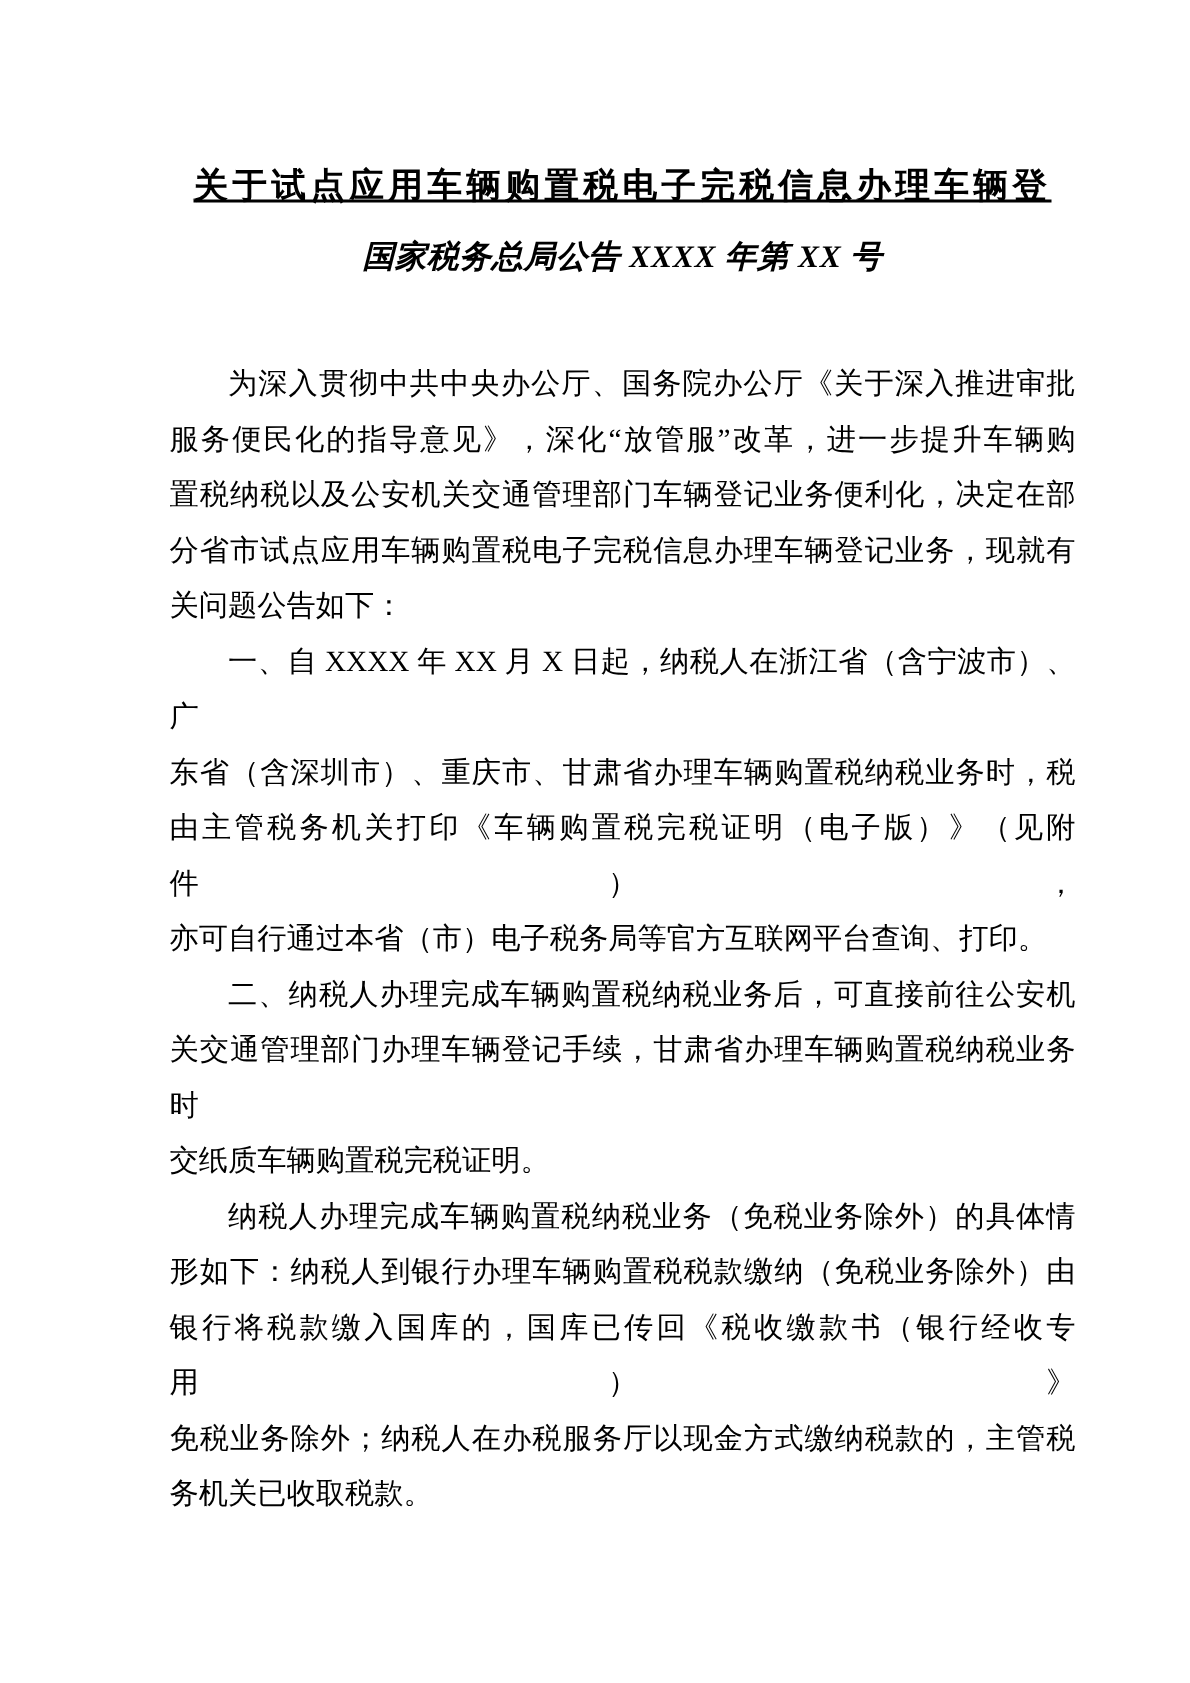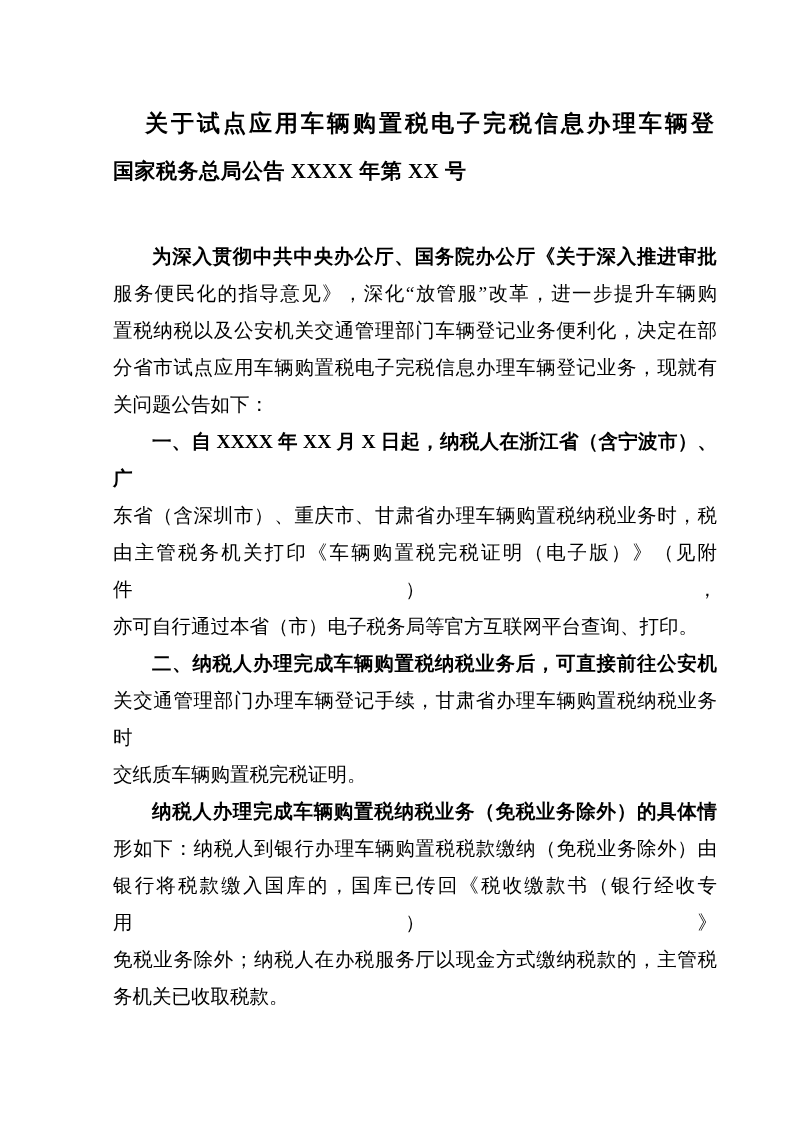--- a/index.html
+++ b/index.html
@@ -12,45 +12,48 @@
     width: 793px;
     height: 1122px;
     background: #ffffff;
     color: #000000;
     font-family: "Liberation Serif", serif;
     box-sizing: border-box;
     padding: 102px 76px 0 113px;
     overflow: hidden;
   }
   .title {
-    text-align: right;
+    text-align: center;
     font-weight: bold;
     font-size: 23px;
     line-height: 43px;
     letter-spacing: 3px;
+    text-decoration: underline;
   }
   .subtitle {
+    text-align: center;
     font-weight: bold;
     font-size: 21px;
     line-height: 30px;
     margin-top: 11px;
     letter-spacing: 0.5px;
+    font-style: italic;
   }
   .doc-body {
     margin-top: 52px;
     font-size: 19.5px;
   }
   .para { margin: 0; }
   .line {
     line-height: 37px;
     text-align: justify;
     text-align-last: justify;
     white-space: normal;
   }
-  .line.first { text-indent: 2em; font-weight: bold; }
+  .line.first { text-indent: 2em; }
   .line.last { text-align-last: left; }
 </style>
 </head>
 <body>
 
 <div class="page">
 
   <div class="title">
     <div>关于试点应用车辆购置税电子完税信息办理车辆登</div>
   </div>

